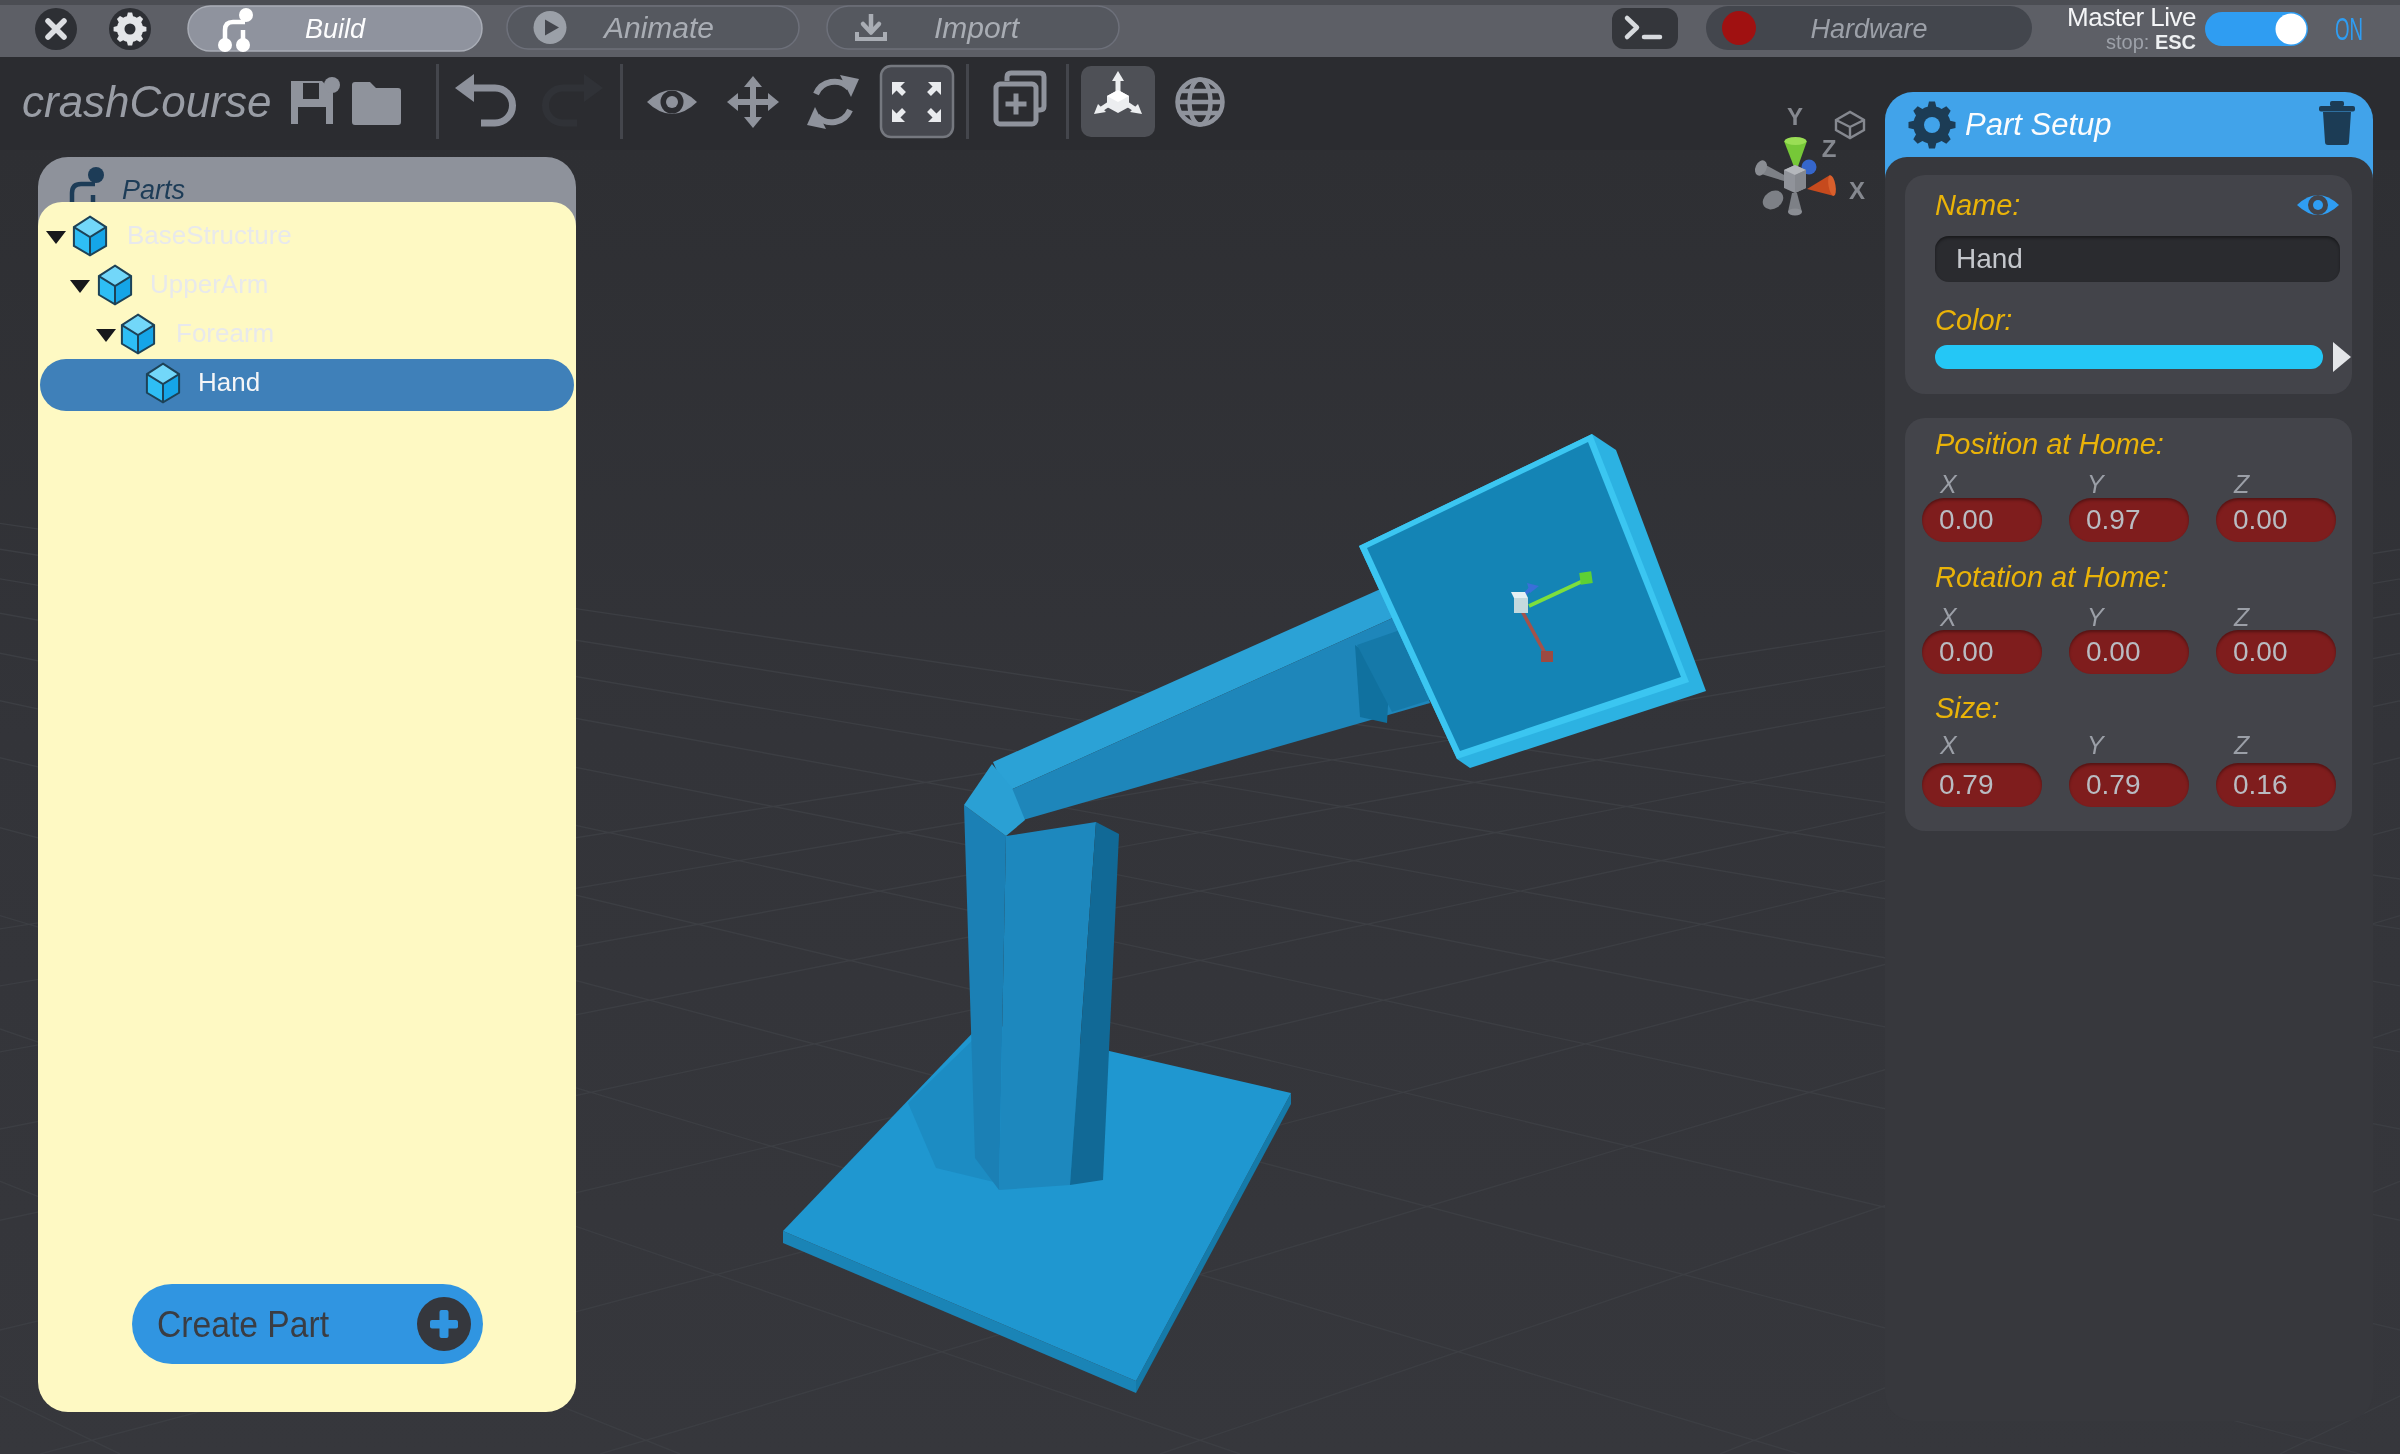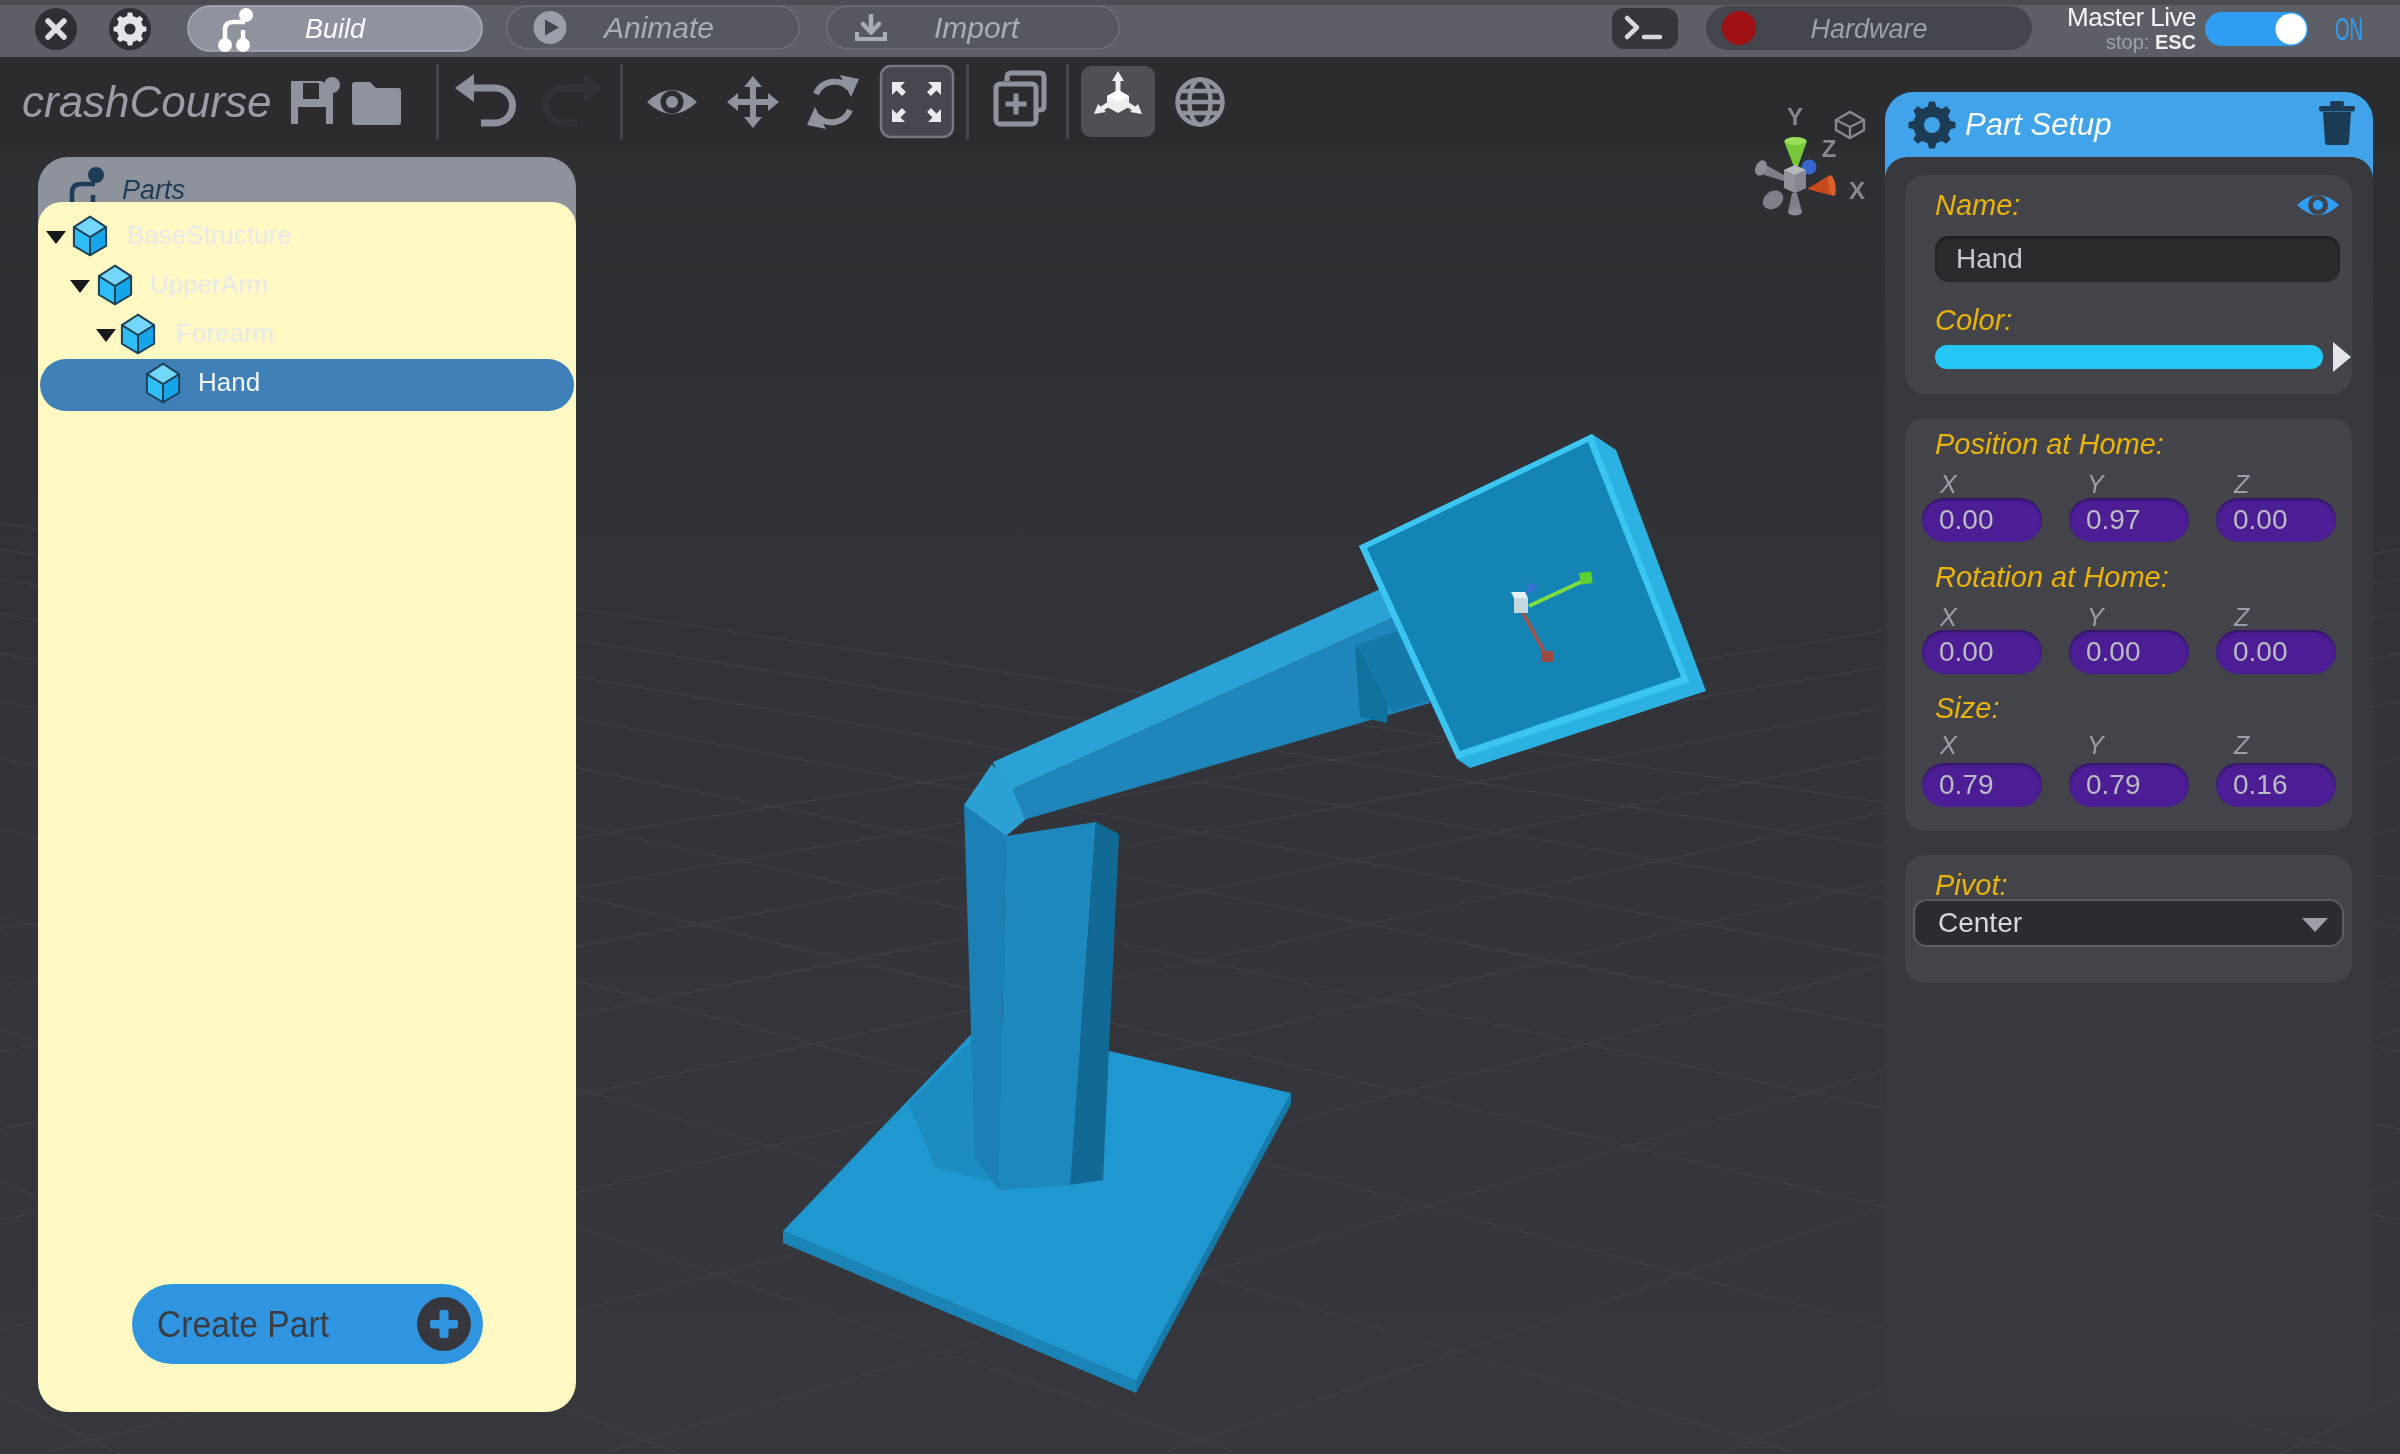--- a/index.html
+++ b/index.html
@@ -11,21 +11,21 @@
 #viewport { position:absolute; left:0; top:150px; width:2400px; height:1304px; background:linear-gradient(180deg,#2e2f33 0%,#333439 45%,#36373c 100%); }
 #leftpanel { position:absolute; left:38px; top:157px; width:538px; height:1273px; }
 #leftgray { position:absolute; left:0; top:0; width:538px; height:95px; background:#8e929b; border-radius:30px 30px 0 0; }
 #leftbody { position:absolute; left:0; top:45px; width:538px; height:1210px; background:#fef9c3; border-radius:24px 24px 30px 30px; }
 #rightpanel { position:absolute; left:1885px; top:92px; width:488px; height:1329px; }
 #rightblue { position:absolute; left:0; top:0; width:488px; height:95px; background:#41a3ea; border-radius:28px 28px 0 0; }
 #rightbody { position:absolute; left:0; top:65px; width:488px; height:1264px; background:#37383d; border-radius:22px 22px 28px 28px; }
 .card { position:absolute; left:20px; width:447px; background:#43444a; border-radius:20px; }
 .flabel { font-style:italic; color:#eab308; font-size:29px; }
 .xyz { font-style:italic; color:#9b9fa7; font-size:25px; }
-.numfield { position:absolute; width:120px; height:44px; border-radius:22px; background:#4c1d95; box-shadow:inset 0 2px 3px rgba(0,0,0,0.35); color:#b9bcc2; font-size:28px; line-height:44px; padding-left:17px; }
+.numfield { position:absolute; width:120px; height:44px; border-radius:22px; background:#7f1d1d; box-shadow:inset 0 2px 3px rgba(0,0,0,0.35); color:#b9bcc2; font-size:28px; line-height:44px; padding-left:17px; }
 </style>
 </head>
 <body>
 <div id="viewport"></div>
 <div id="topbar">
     <div id="topstrip"></div>
 <svg class="abs" style="left:0;top:0" width="2400" height="57" viewBox="0 0 2400 57">
 
   <circle cx="56" cy="29" r="21" fill="#2d2f34"></circle>
   <path d="M48,21 L64,37 M64,21 L48,37" stroke="#dcdee2" stroke-width="5.5" stroke-linecap="round"></path>
@@ -351,21 +351,14 @@
     <div class="numfield" style="left:164px;top:212px;">0.00</div>
     <div class="numfield" style="left:311px;top:212px;">0.00</div>
     <div class="abs flabel" style="left:30px;top:274px;">Size:</div>
     <div class="abs xyz" style="left:35px;top:313px;">X</div>
     <div class="abs xyz" style="left:182px;top:313px;">Y</div>
     <div class="abs xyz" style="left:329px;top:313px;">Z</div>
     <div class="numfield" style="left:17px;top:345px;">0.79</div>
     <div class="numfield" style="left:164px;top:345px;">0.79</div>
     <div class="numfield" style="left:311px;top:345px;">0.16</div>
   </div>
-  <div class="card" style="top:698px;height:128px;">
-    <div class="abs flabel" style="left:30px;top:14px;">Pivot:</div>
-    <div class="abs" style="left:8px;top:44px;width:431px;height:48px;border-radius:14px;background:#2b2c31;border:2px solid #5a5c63;color:#d6d8db;font-size:28px;line-height:44px;padding-left:23px;">Center</div>
-    <svg class="abs" style="left:395px;top:61px;" width="30" height="18" viewBox="0 0 30 18">
-          <path d="M2,2 L28,2 L15,16 Z" fill="#9da0a7"></path>
-        </svg>
-  </div>
 </div>
 </div>
 
 </body></html>

